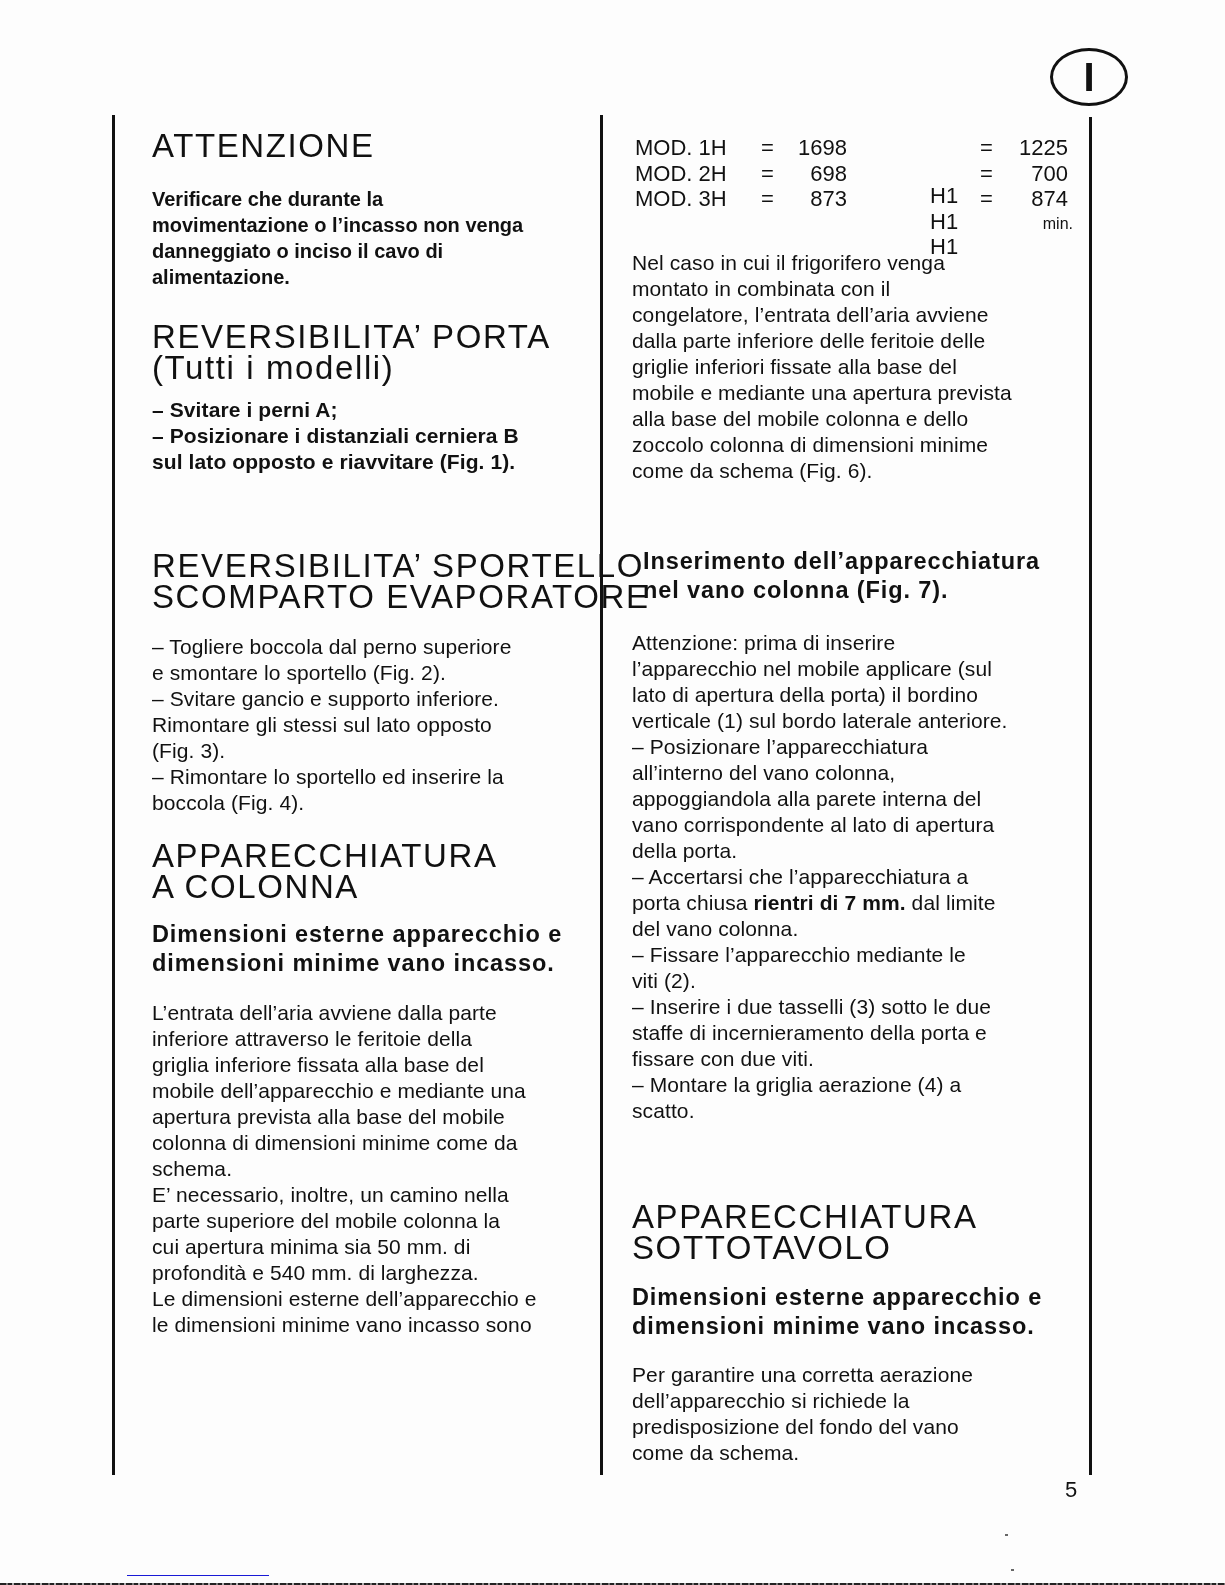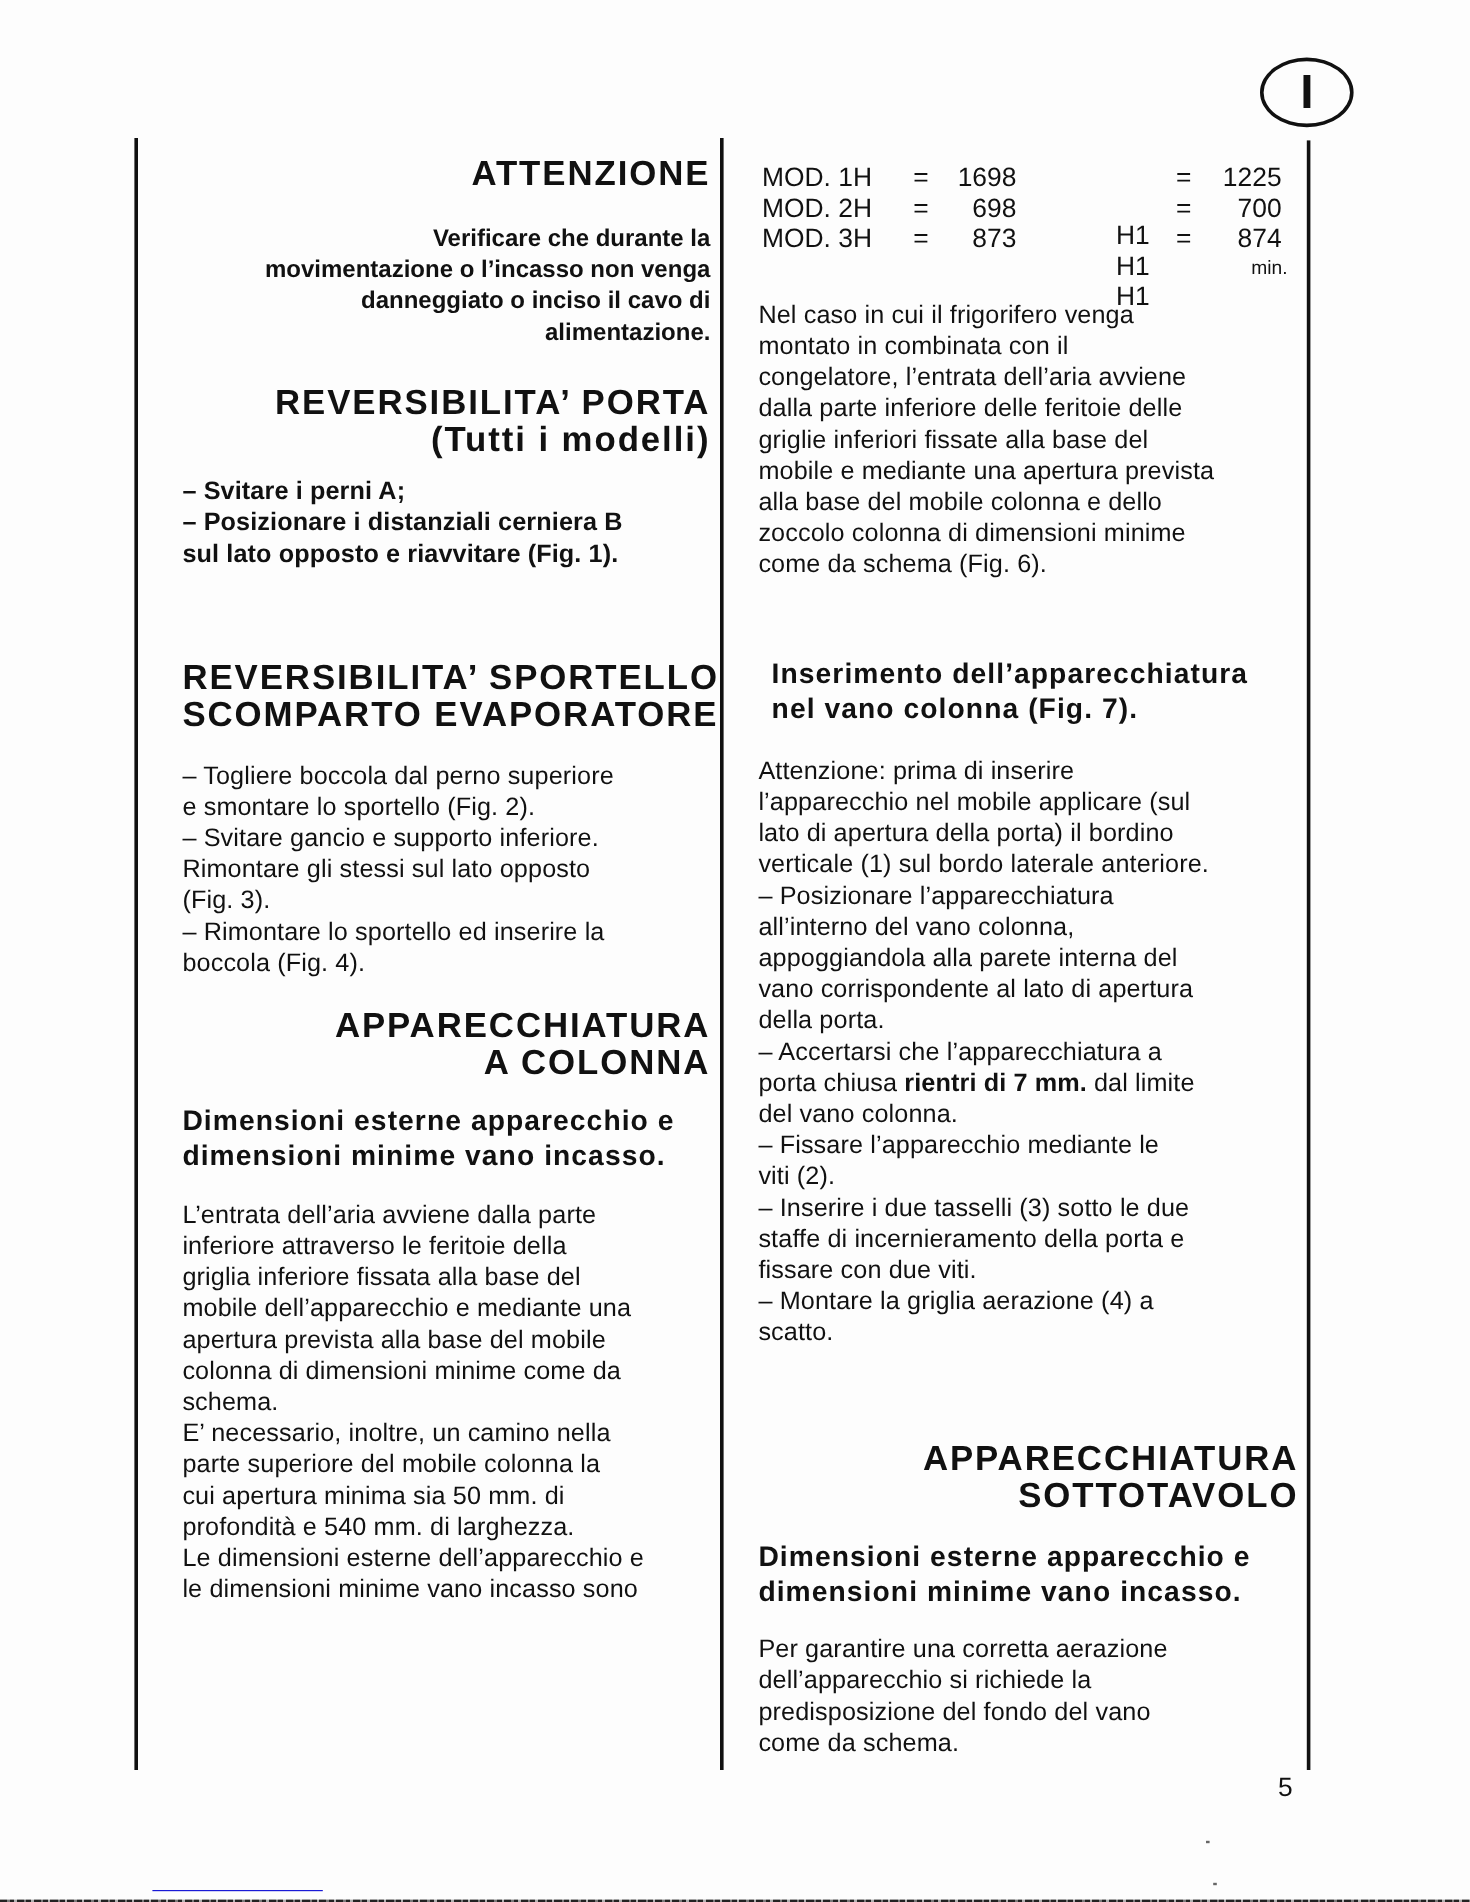--- a/index.html
+++ b/index.html
@@ -27,23 +27,22 @@
       display: flex; align-items: center; justify-content: center;
       font-family: "Liberation Sans", sans-serif;
       font-weight: bold; font-size: 40px; line-height: 1;
     }
 
     .col { position: absolute; }
     .col.left  { left: 152px; width: 440px; }
     .col.right { left: 632px; width: 450px; }
 
     .h-caps {
-      font-size: 29px; letter-spacing: 1.6px; line-height: 31px;
-      font-weight: 700;
-      text-align: right;
+      font-size: 33px; letter-spacing: 1.6px; line-height: 31px;
+      font-weight: 400;
     }
     .h-sub {
       font-size: 23.5px; font-weight: bold; letter-spacing: 0.9px; line-height: 29px;
     }
     .p-bold {
       font-size: 20px; font-weight: bold; line-height: 26px;
     }
     .p {
       font-size: 21px; line-height: 26px; letter-spacing: 0.1px;
     }
@@ -77,21 +76,21 @@
   <div class="rule left"></div>
   <div class="rule mid"></div>
   <div class="rule right"></div>
 
   <div class="lang-badge">
     <span>I</span>
   </div>
 
   <div class="col left h-caps" style="top:130px;">ATTENZIONE</div>
 
-  <div class="col left p-bold" style="top:186px;text-align:right;">
+  <div class="col left p-bold" style="top:186px;">
     <span class="line">Verificare che durante la</span>
     <span class="line">movimentazione o l’incasso non venga</span>
     <span class="line">danneggiato o inciso il cavo di</span>
     <span class="line">alimentazione.</span>
   </div>
 
   <div class="col left h-caps" style="top:321px;">
     <span class="line">REVERSIBILITA’  PORTA</span>
     <span class="line">(Tutti i modelli)</span>
   </div>

